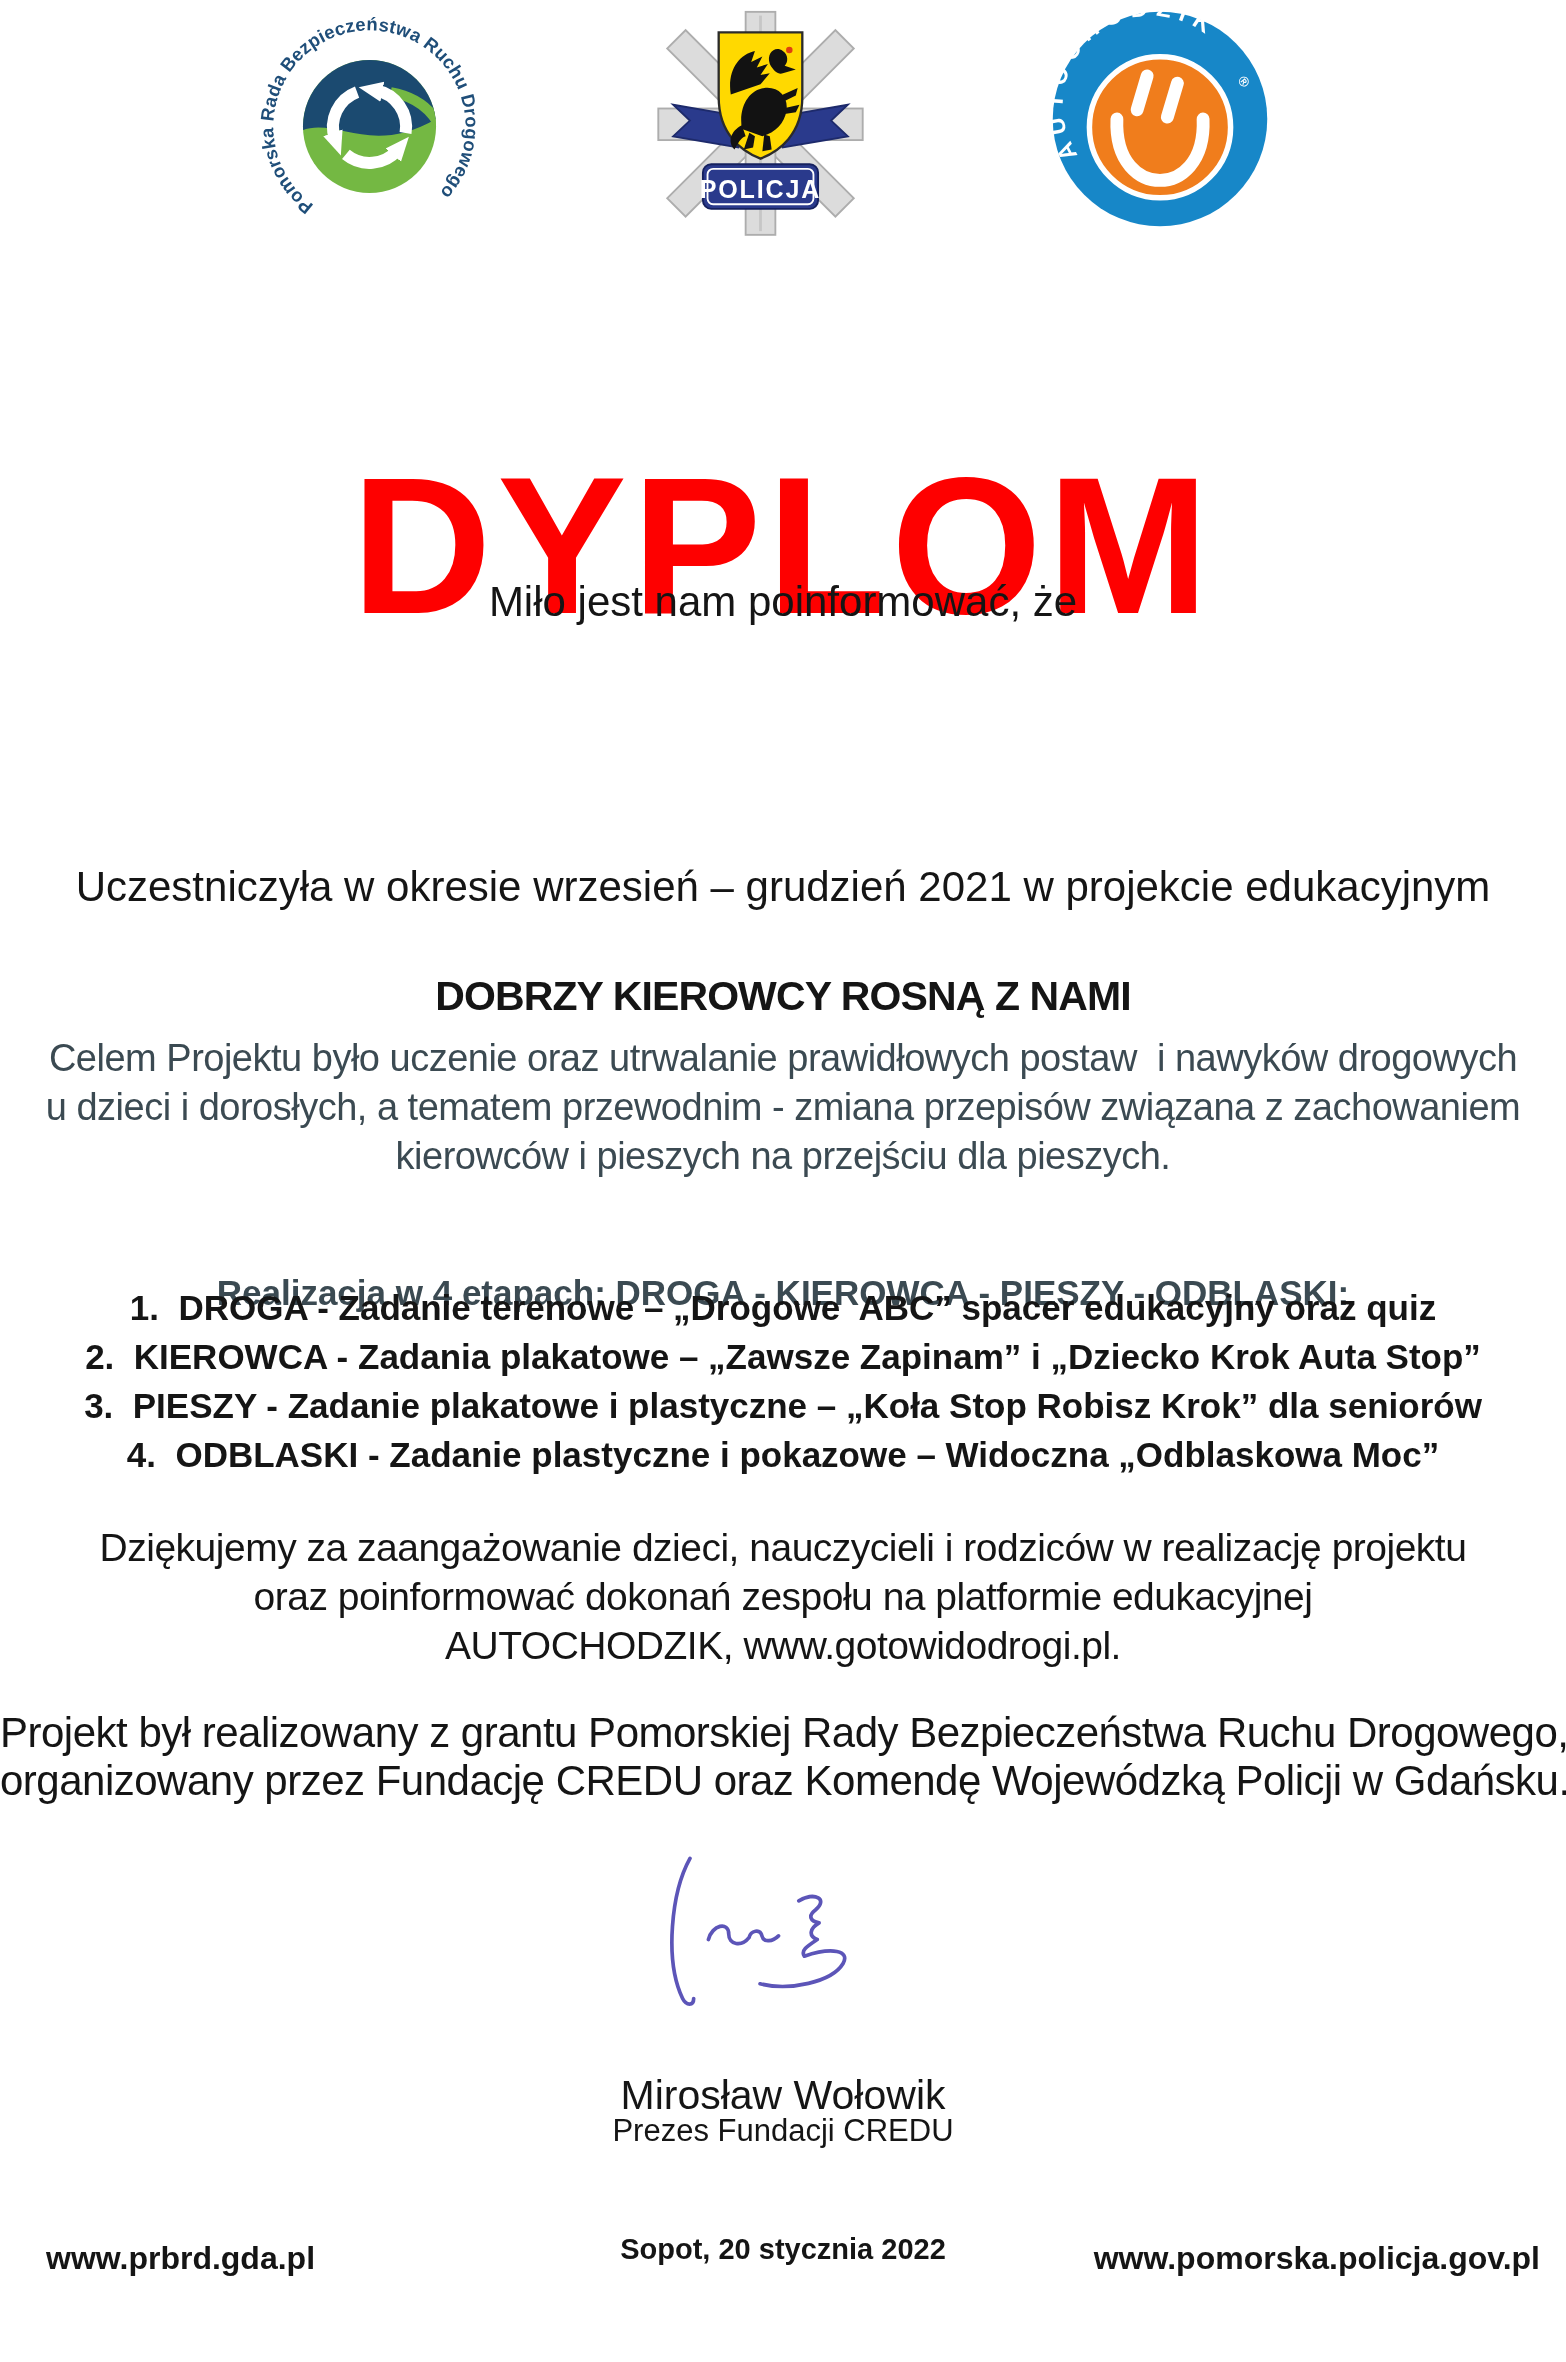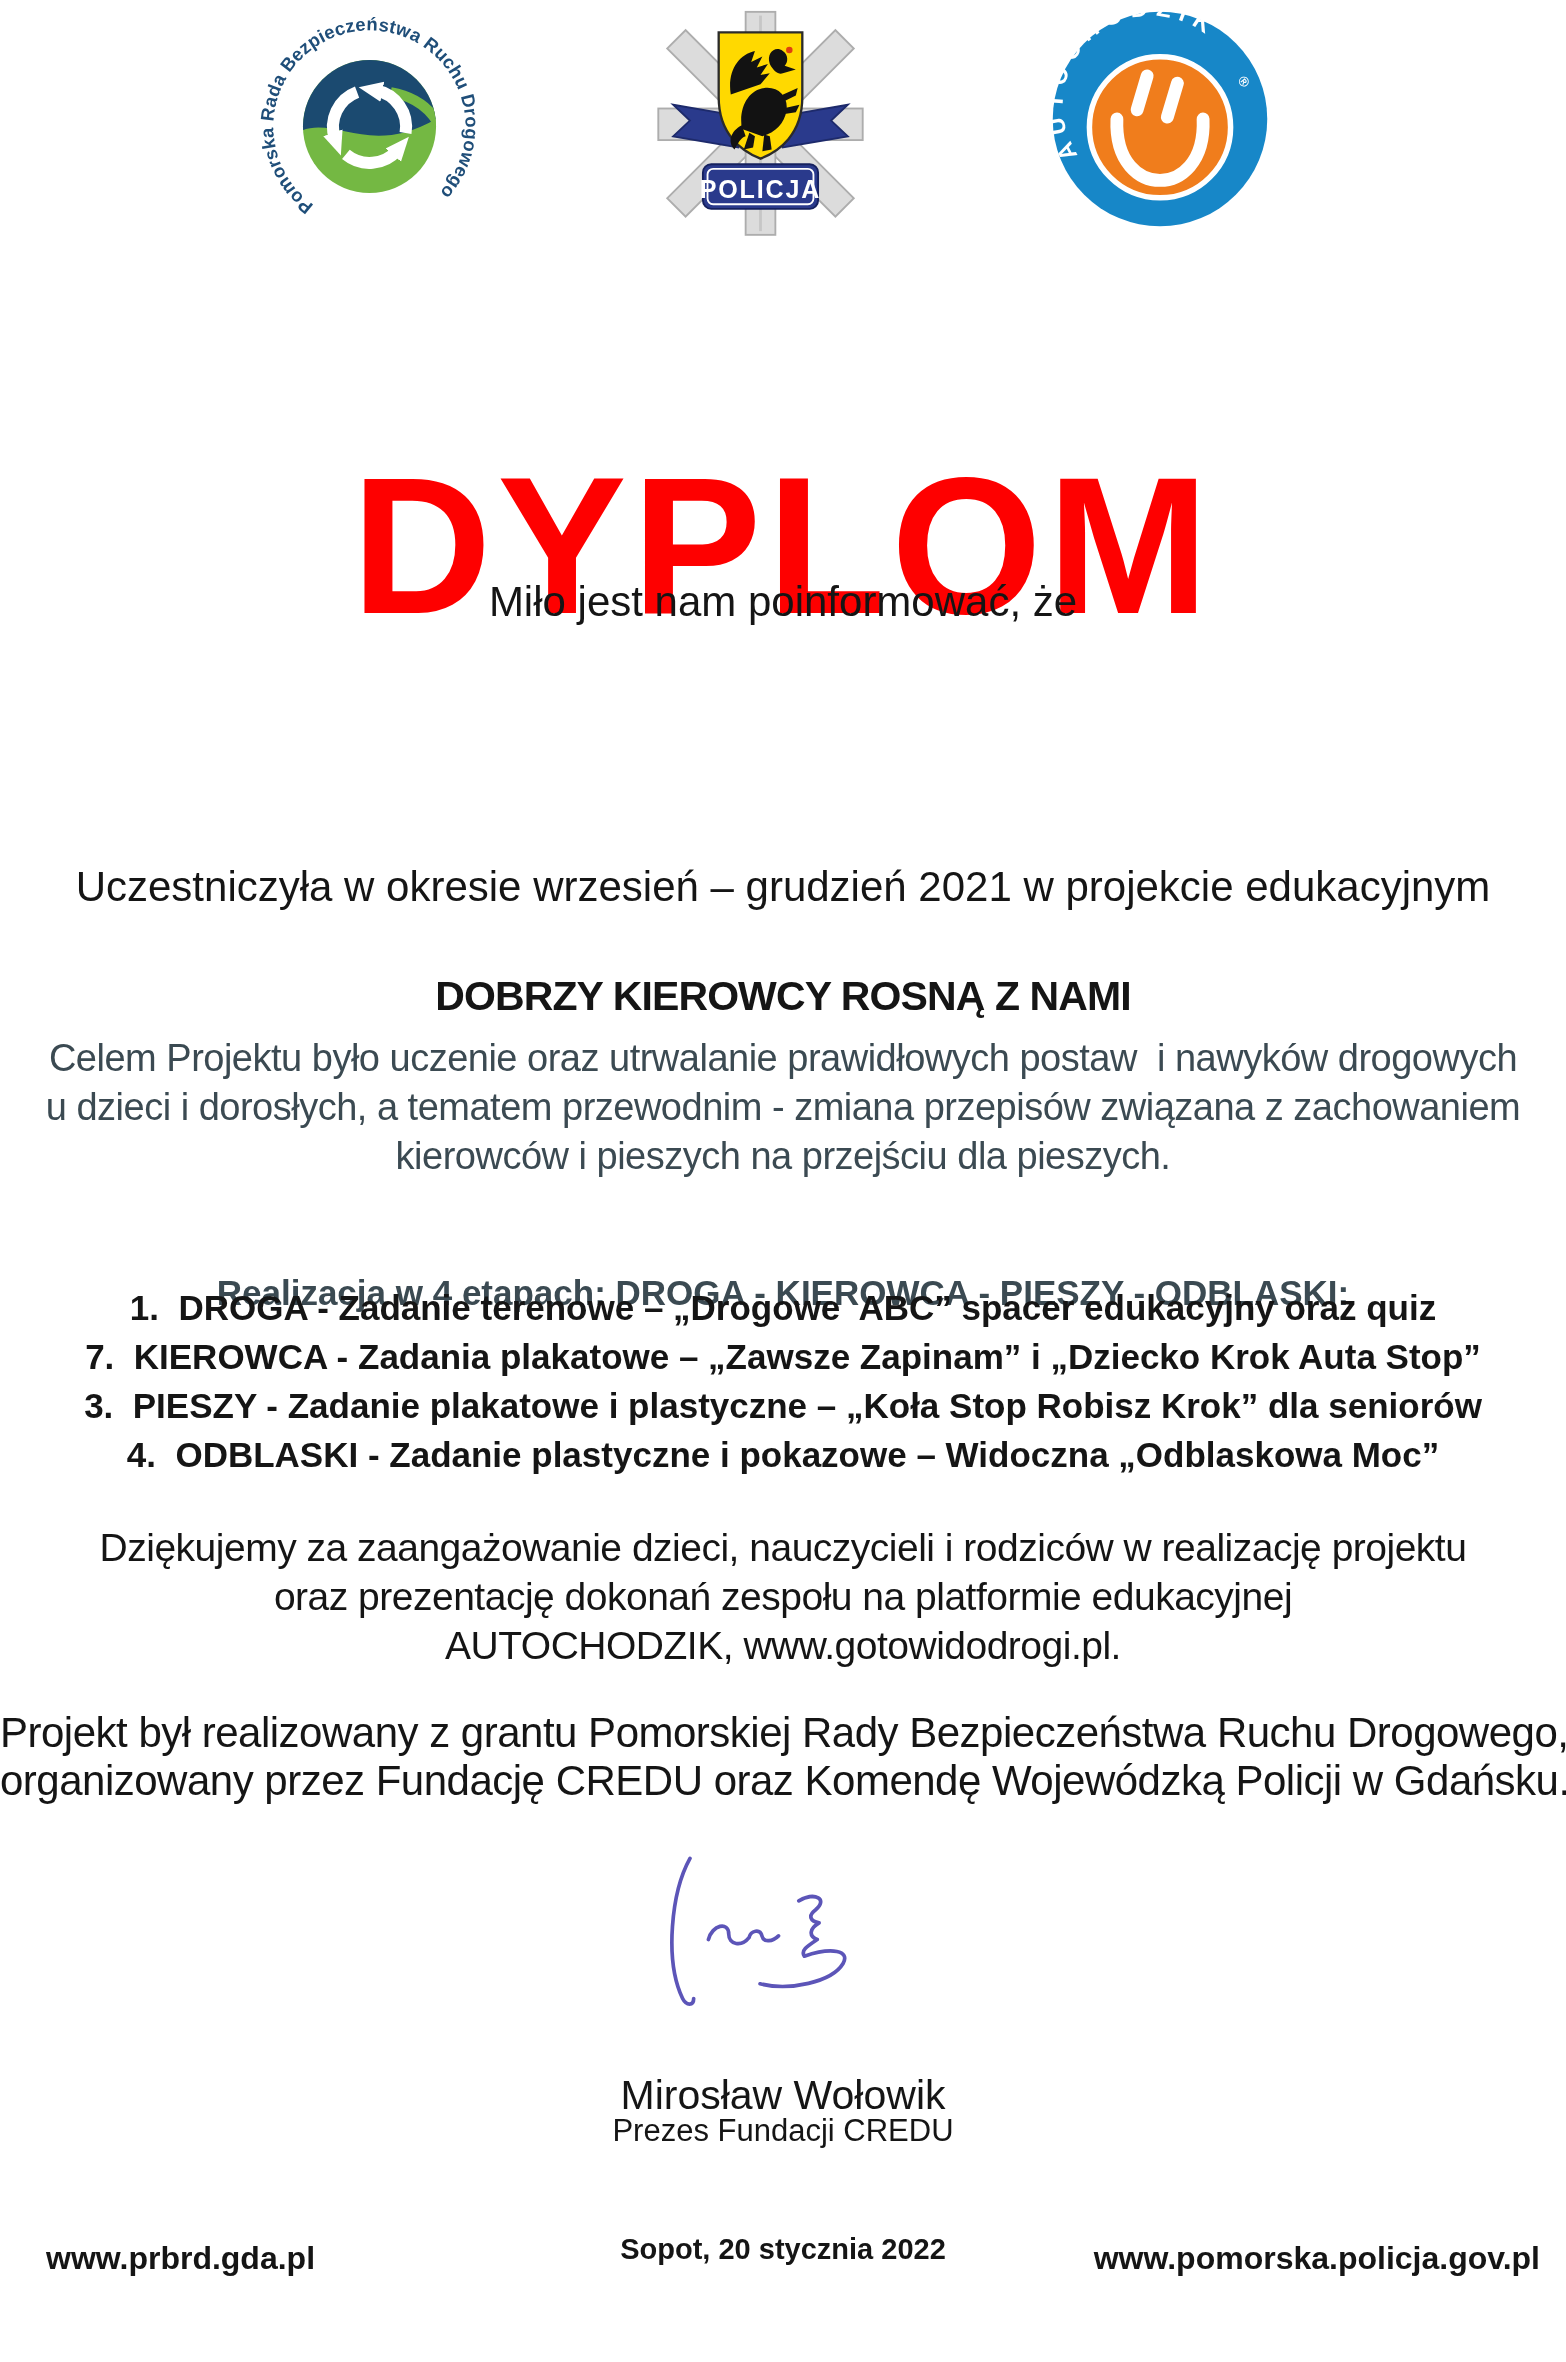--- a/index.html
+++ b/index.html
@@ -149,28 +149,28 @@
   <div class="block goal">
     <span class="line">Celem Projektu było uczenie oraz utrwalanie prawidłowych postaw  i nawyków drogowych</span>
     <span class="line">u dzieci i dorosłych, a tematem przewodnim - zmiana przepisów związana z zachowaniem</span>
     <span class="line">kierowców i pieszych na przejściu dla pieszych.</span>
   </div>
 
   <p class="block stages-heading">Realizacja w 4 etapach: DROGA - KIEROWCA - PIESZY - ODBLASKI:</p>
 
   <div class="block stages">
     <span class="line">1.  DROGA - Zadanie terenowe – „Drogowe  ABC” spacer edukacyjny oraz quiz</span>
-    <span class="line">7.  KIEROWCA - Zadania plakatowe – „Zawsze Zapinam” i „Dziecko Krok Auta Stop”</span>
+    <span class="line">2.  KIEROWCA - Zadania plakatowe – „Zawsze Zapinam” i „Dziecko Krok Auta Stop”</span>
     <span class="line">3.  PIESZY - Zadanie plakatowe i plastyczne – „Koła Stop Robisz Krok” dla seniorów</span>
     <span class="line">4.  ODBLASKI - Zadanie plastyczne i pokazowe – Widoczna „Odblaskowa Moc”</span>
   </div>
 
   <div class="block thanks">
     <span class="line">Dziękujemy za zaangażowanie dzieci, nauczycieli i rodziców w realizację projektu</span>
-    <span class="line">oraz prezentację dokonań zespołu na platformie edukacyjnej</span>
+    <span class="line">oraz poinformować dokonań zespołu na platformie edukacyjnej</span>
     <span class="line">AUTOCHODZIK, www.gotowidodrogi.pl.</span>
   </div>
 
   <div class="block grant">
     <span class="line">Projekt był realizowany z grantu Pomorskiej Rady Bezpieczeństwa Ruchu Drogowego,</span>
     <span class="line">organizowany przez Fundację CREDU oraz Komendę Wojewódzką Policji w Gdańsku.</span>
   </div>
 
   <svg class="signature" viewBox="0 0 225 180" aria-hidden="true">
     <path d="M 42 8 C 22 44 14 118 34 160 C 38 168 46 168 46 160

